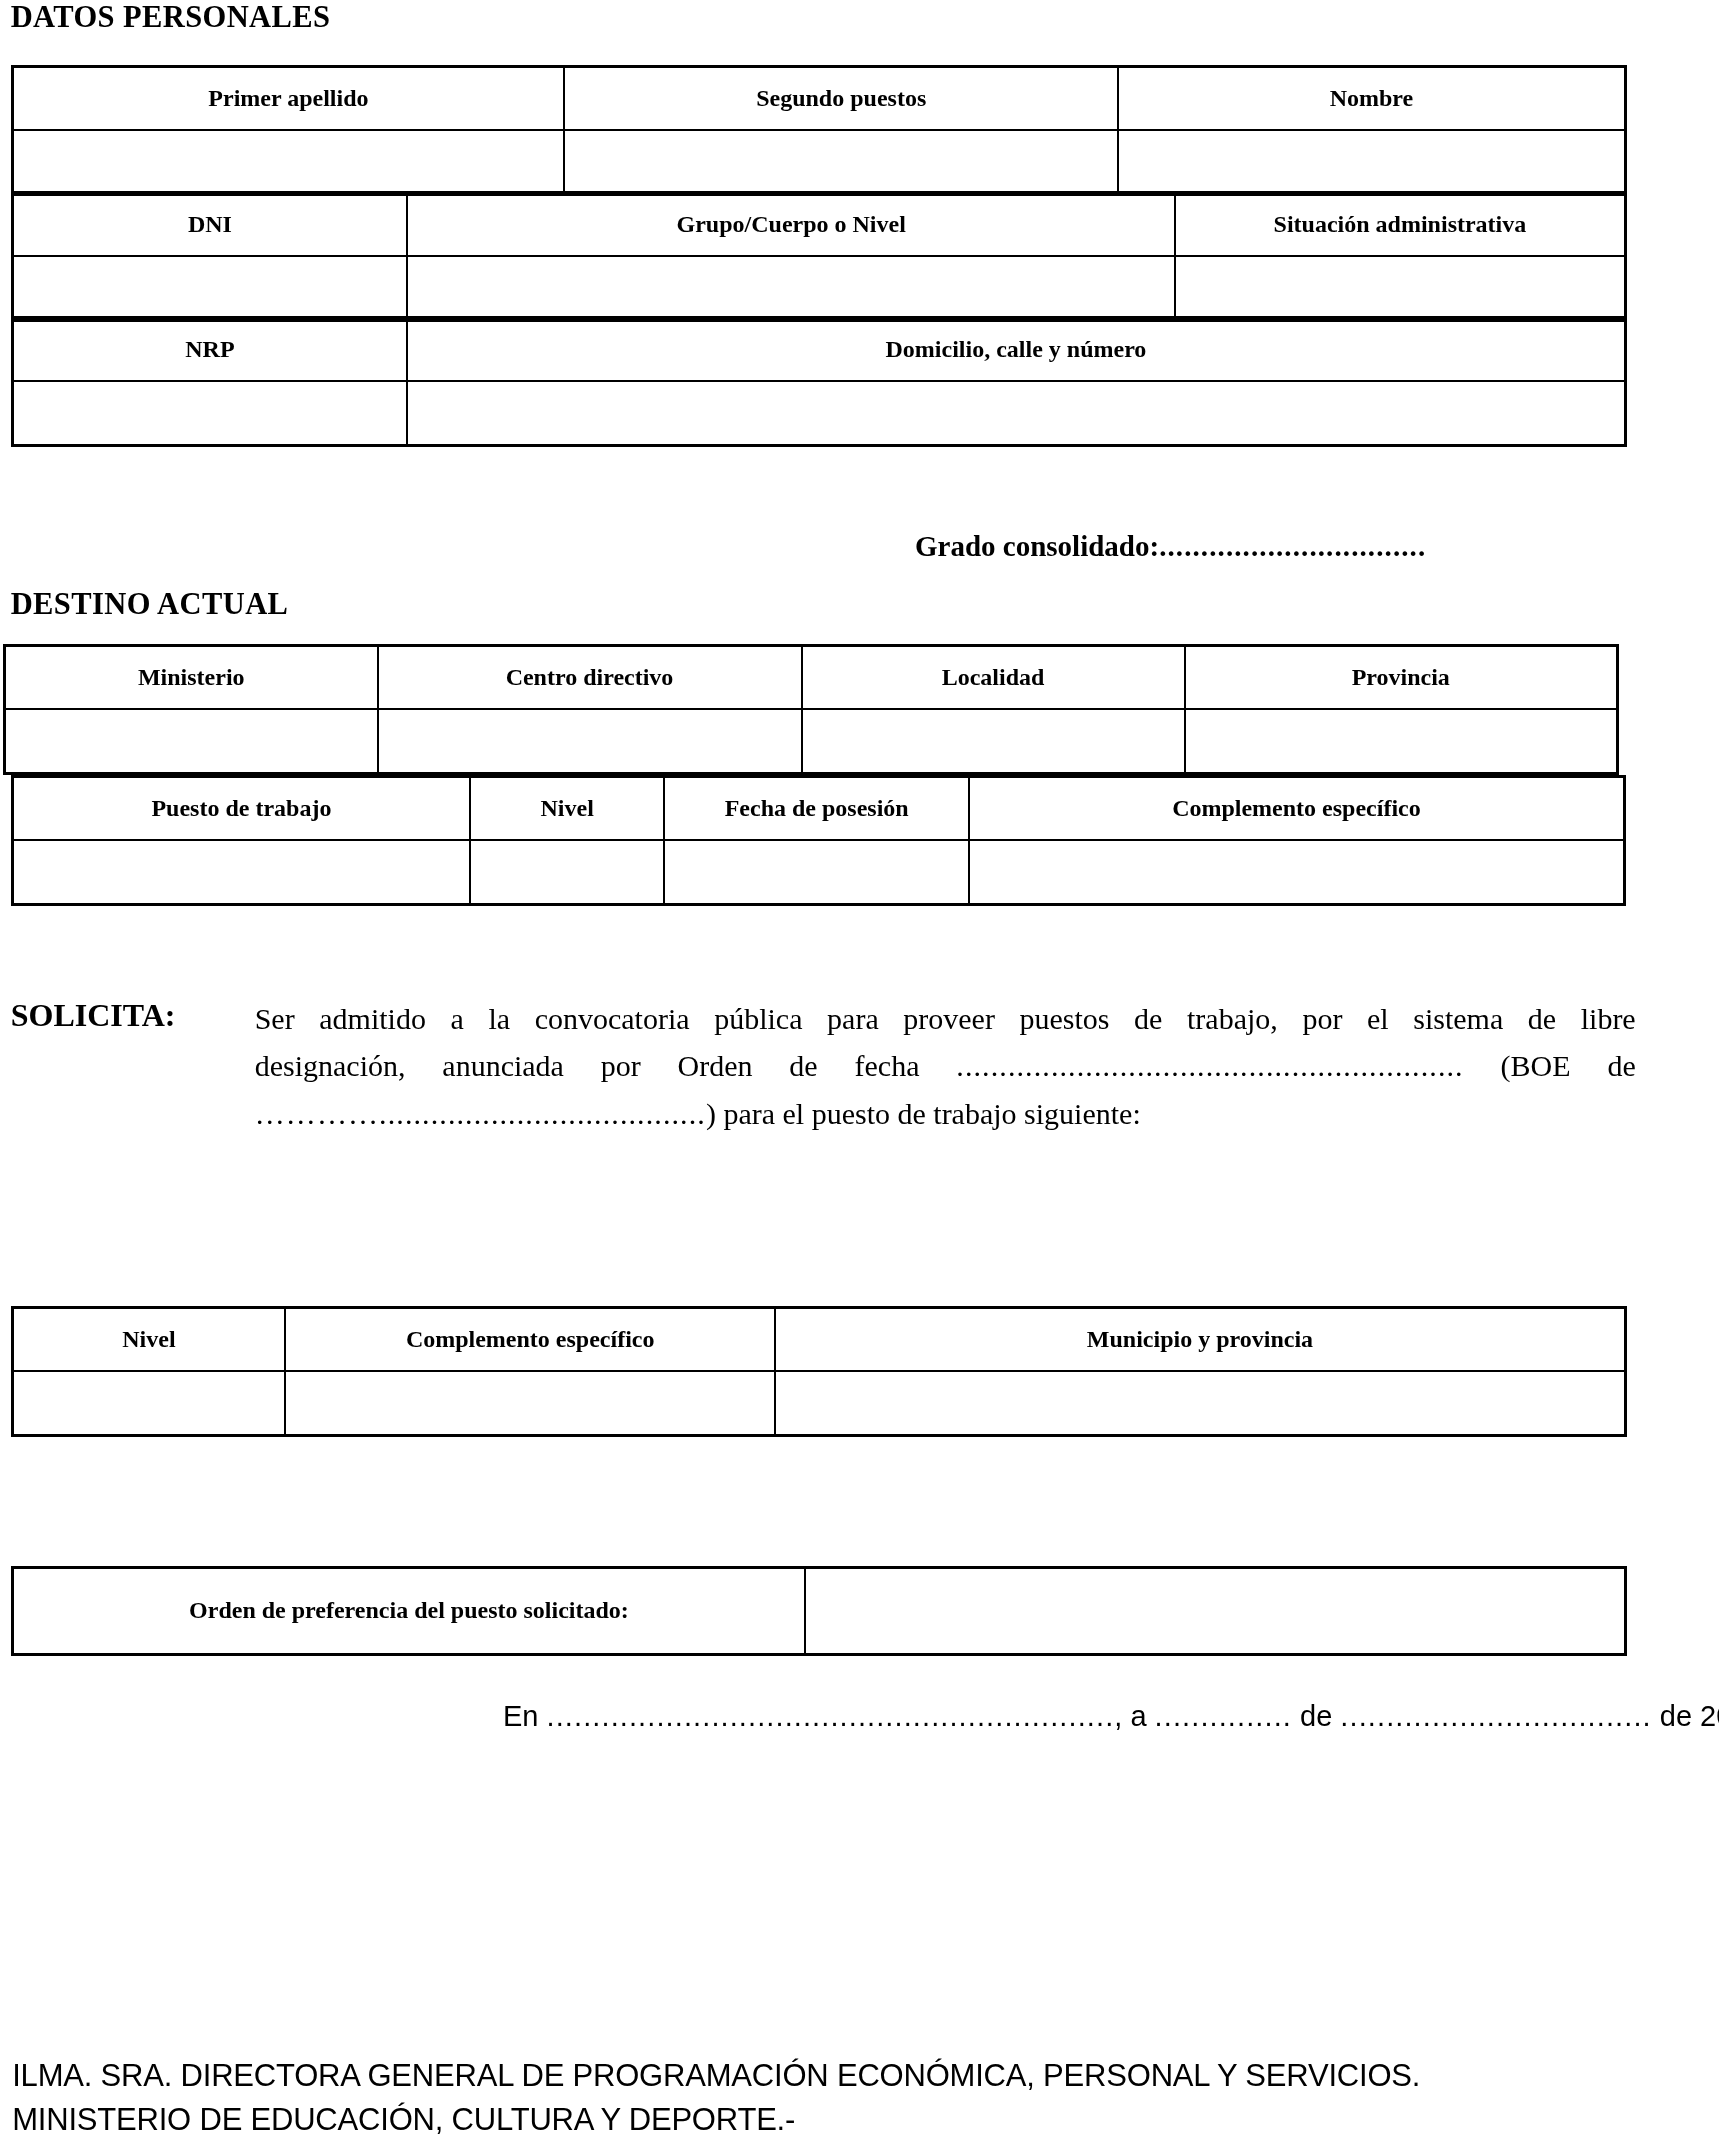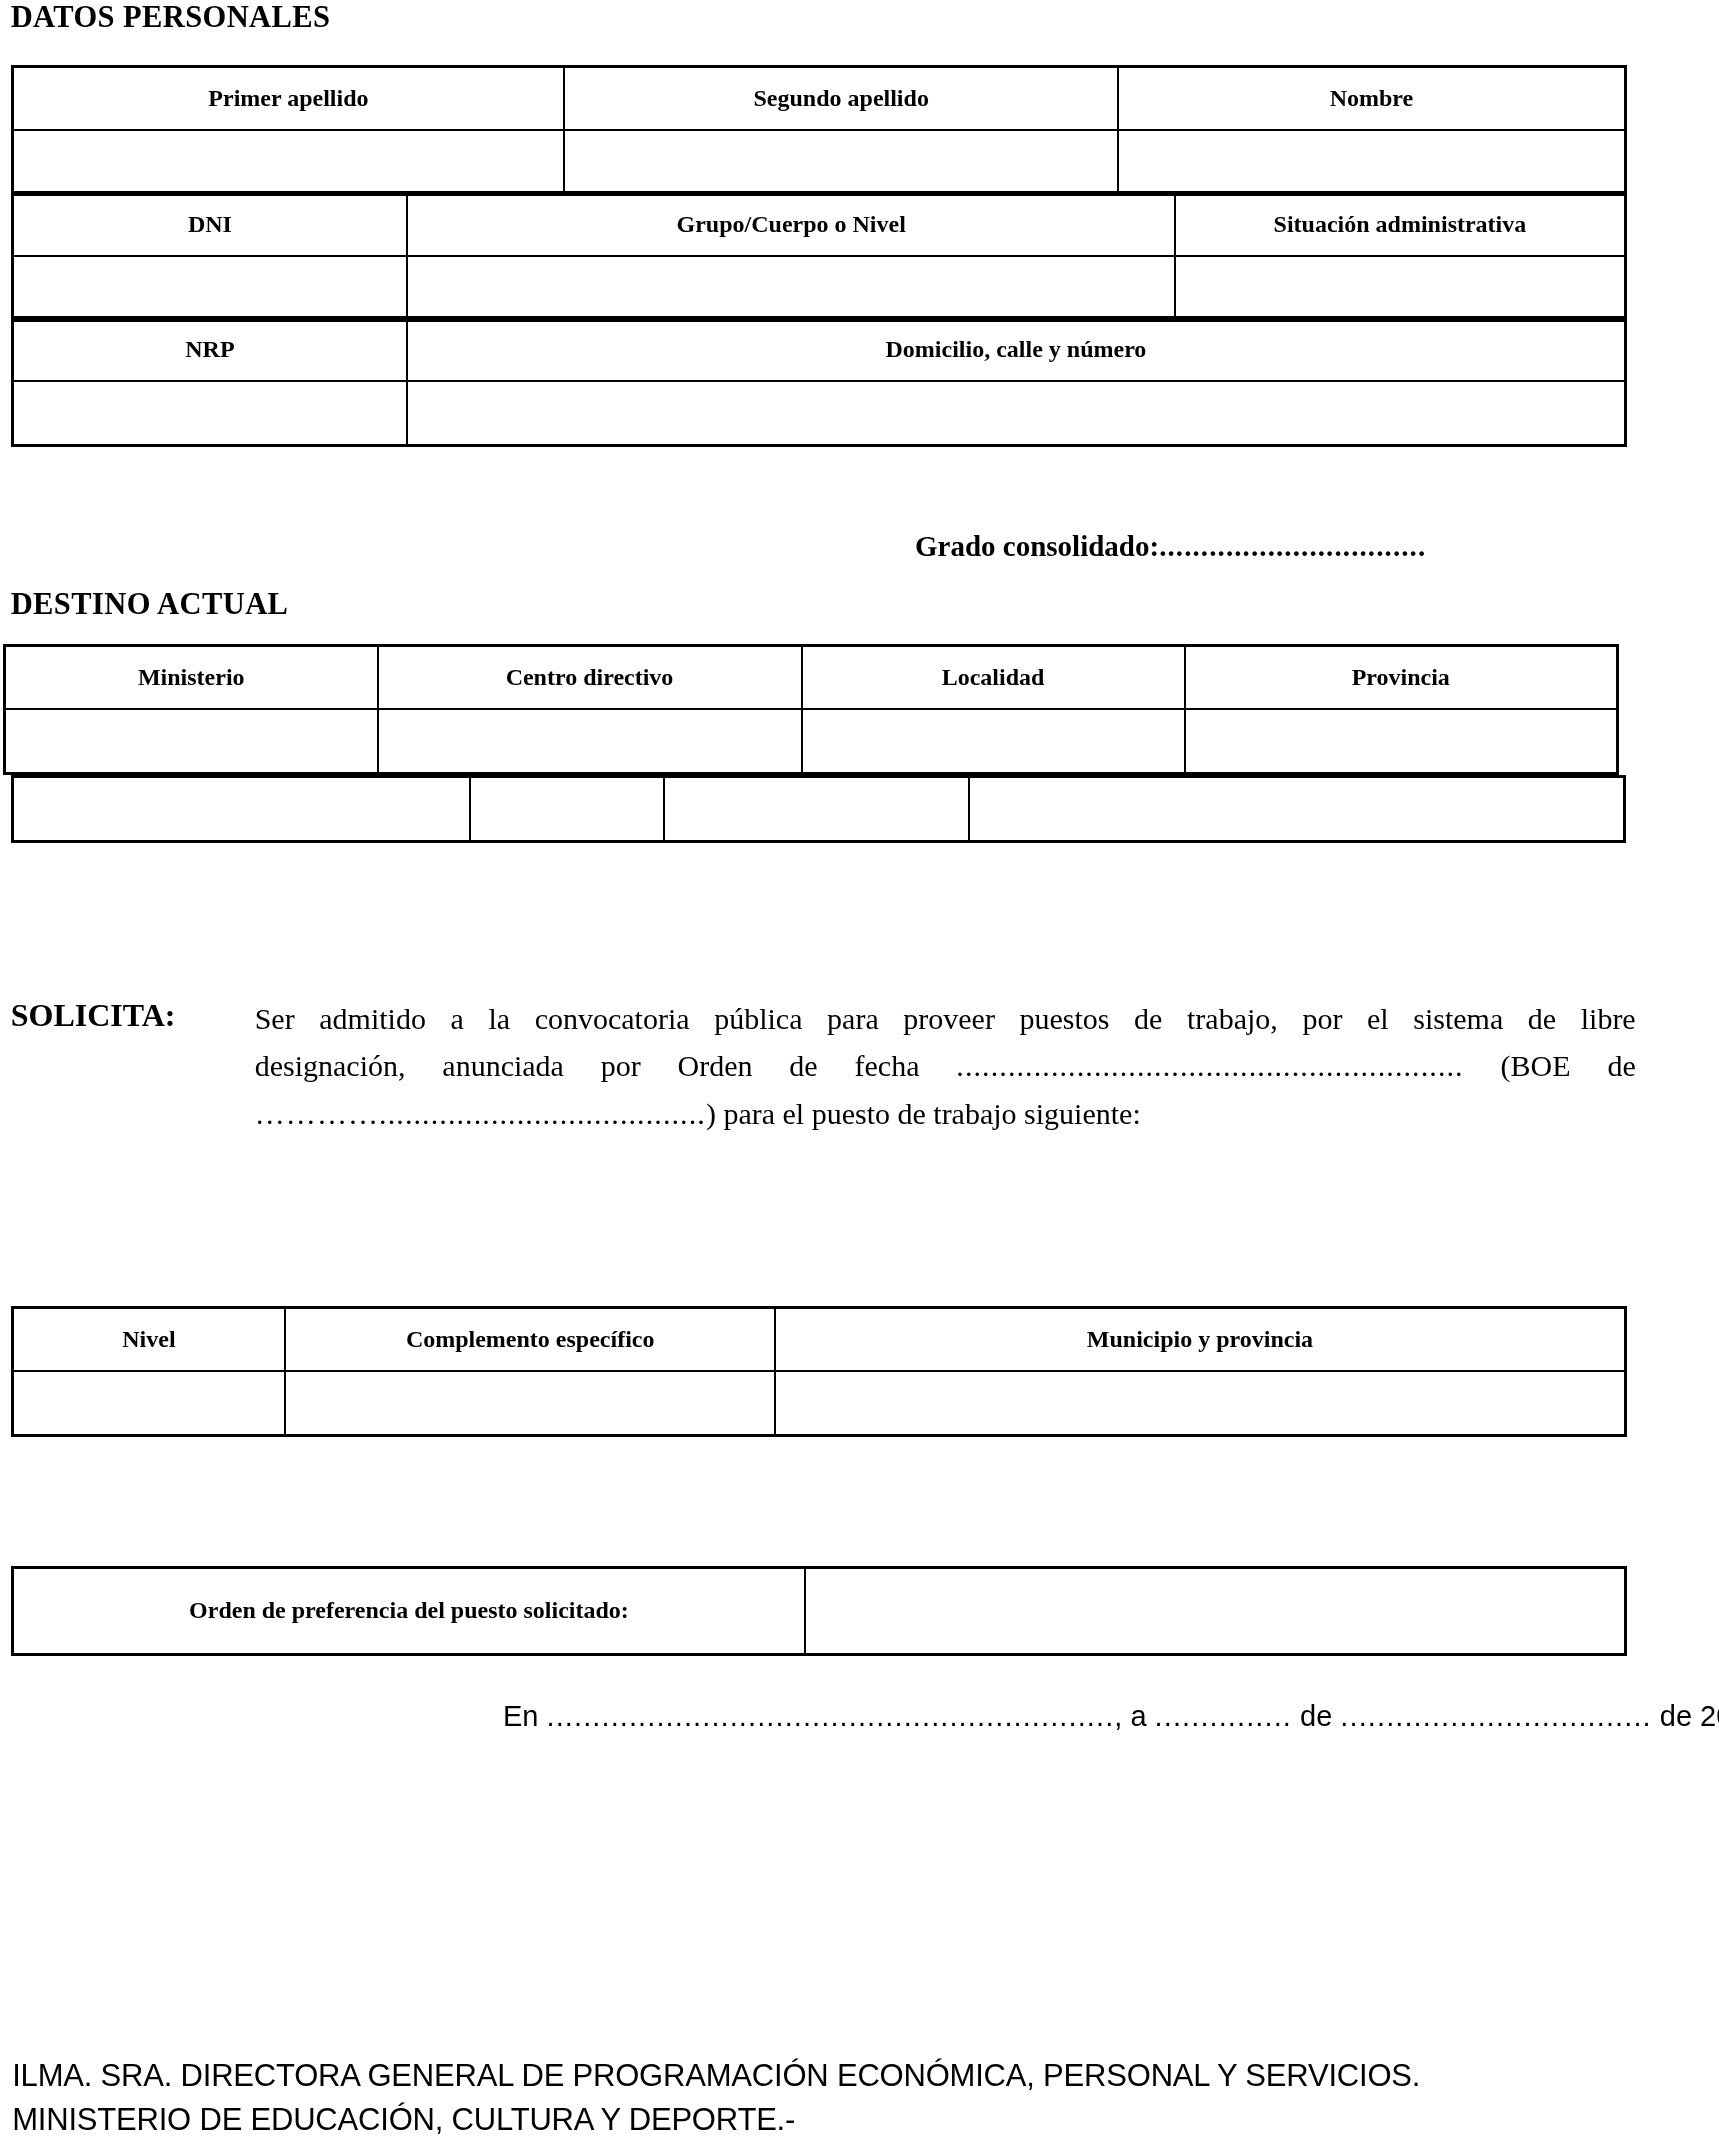--- a/index.html
+++ b/index.html
@@ -146,21 +146,21 @@
 
   <table class="ftable" id="table-datos">
     <colgroup>
       <col style="width:552px">
       <col style="width:554px">
       <col style="width:507px">
     </colgroup>
     <tbody>
       <tr>
         <td class="hdr">Primer apellido</td>
-        <td class="hdr">Segundo apellido</td>
+        <td class="hdr">Segundo puestos</td>
         <td class="hdr">Nombre</td>
       </tr>
       <tr>
         <td class="blank"></td>
         <td class="blank"></td>
         <td class="blank"></td>
       </tr>
     </tbody>
   </table>
 
@@ -231,20 +231,26 @@
   </table>
 
   <table class="ftable" id="table-destino-2" style="left:10.7px; top:775px; width:1613px;">
     <colgroup>
       <col style="width:458px">
       <col style="width:194px">
       <col style="width:305px">
       <col style="width:655px">
     </colgroup>
     <tbody>
+      <tr>
+        <td class="hdr">Puesto de trabajo</td>
+        <td class="hdr">Nivel</td>
+        <td class="hdr">Fecha de posesión</td>
+        <td class="hdr">Complemento específico</td>
+      </tr>
       <tr>
         <td class="blank"></td>
         <td class="blank"></td>
         <td class="blank"></td>
         <td class="blank"></td>
       </tr>
     </tbody>
   </table>
 
   <div id="solicita-block">

